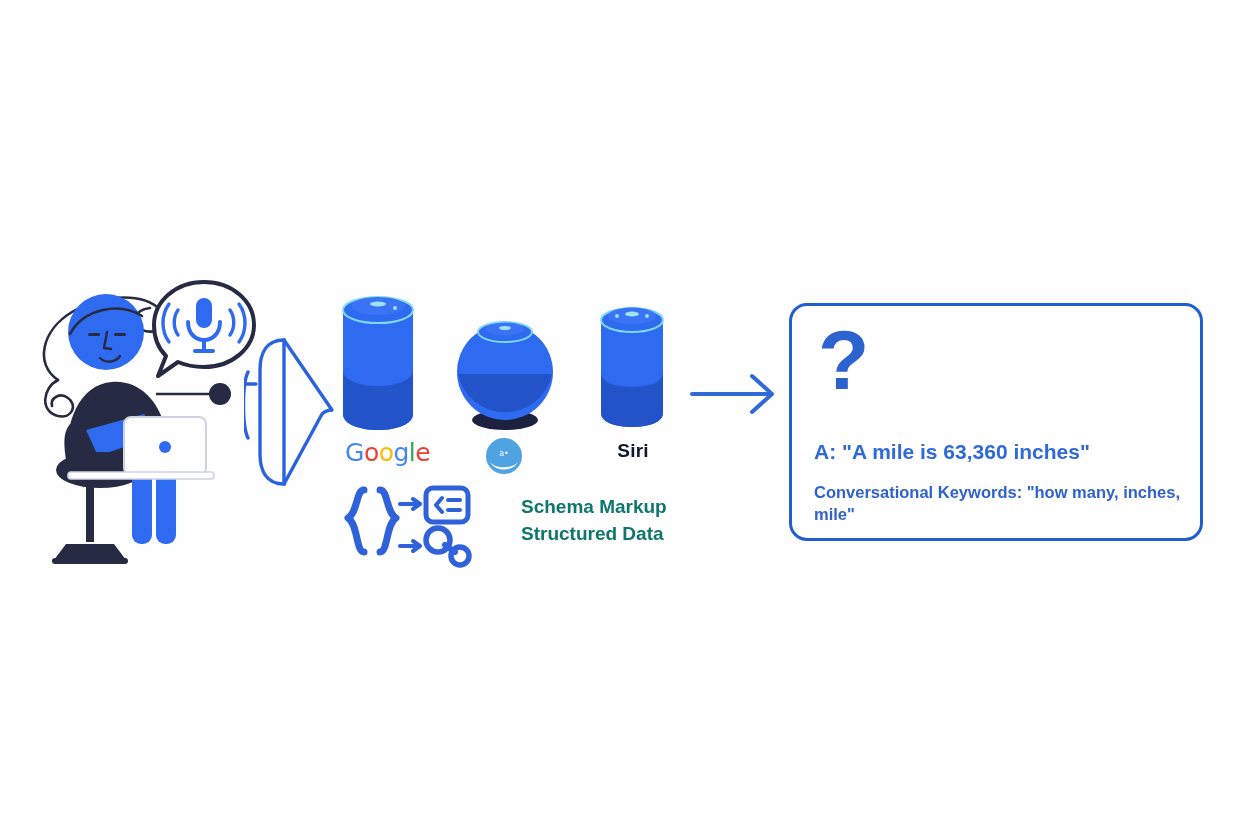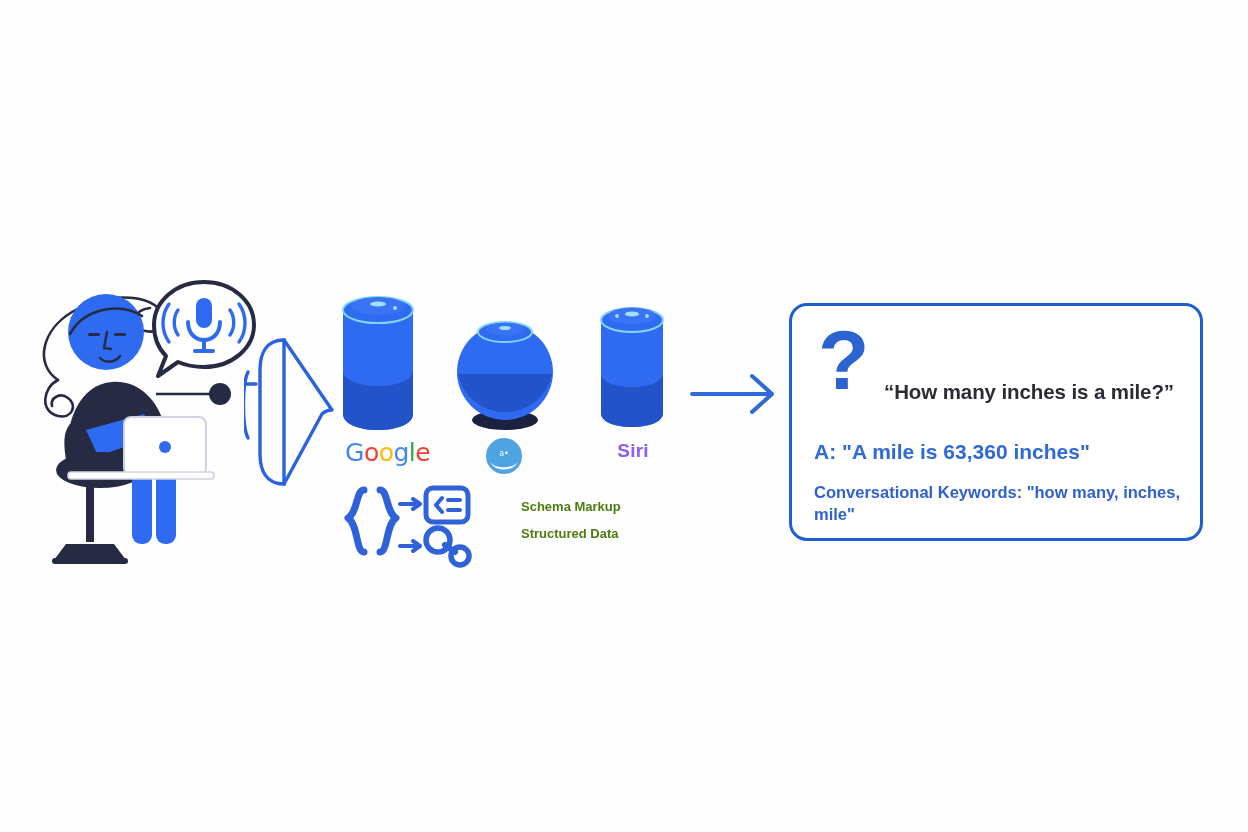--- a/index.html
+++ b/index.html
@@ -27,38 +27,38 @@
   .abs { position: absolute; }
 
   
   #person-scene { left: 28px; top: 272px; width: 280px; height: 300px; }
 
   .device-label {
     position: absolute;
     text-align: center;
     font-size: 19px;
     font-weight: 600;
-    color: #8b5cf6;
+    color: #0f172a;
     letter-spacing: 0.2px;
     white-space: nowrap;
   }
 
   
   .g-word { position: absolute; left: 345px; top: 438px; font-size: 25px;
             font-weight: 500; letter-spacing: -0.5px;
             font-family: "DejaVu Sans", sans-serif; text-align: right; }
   .g-word span { display: inline-block; }
 
   
   #schema-icons { left: 342px; top: 482px; width: 130px; height: 86px; }
   #schema-text {
     left: 521px; top: 493px;
-    font-size: 13px;
-    font-weight: bold;
-    color: #4d7c0f;
+    font-size: 19px;
+    font-weight: bold;
+    color: #0f766e;
     line-height: 27px;
     white-space: nowrap;
   }
 
   
   #flow-arrow { left: 688px; top: 372px; width: 90px; height: 44px; }
 
   
   #answer-card {
     left: 789px; top: 303px;
@@ -227,18 +227,17 @@
     <div>Structured Data</div>
   </div>
 
   <svg class="abs" id="flow-arrow" viewBox="0 0 90 44">
     <line x1="4" y1="22" x2="80" y2="22" stroke="#2f6ad8" stroke-width="4" stroke-linecap="round"></line>
     <path d="M64 4 L84 22 L64 40" fill="none" stroke="#2f6ad8" stroke-width="4" stroke-linecap="round" stroke-linejoin="round"></path>
   </svg>
 
   <div class="abs" id="answer-card">
     <div id="qmark">?</div>
-    <div id="question-text">“How many inches is a mile?”</div>
     <div id="answer-text">A: "A mile is 63,360 inches"</div>
     <div id="keywords-text">Conversational Keywords: "how many, inches, mile"</div>
   </div>
 
 </div>
 
 </body></html>

